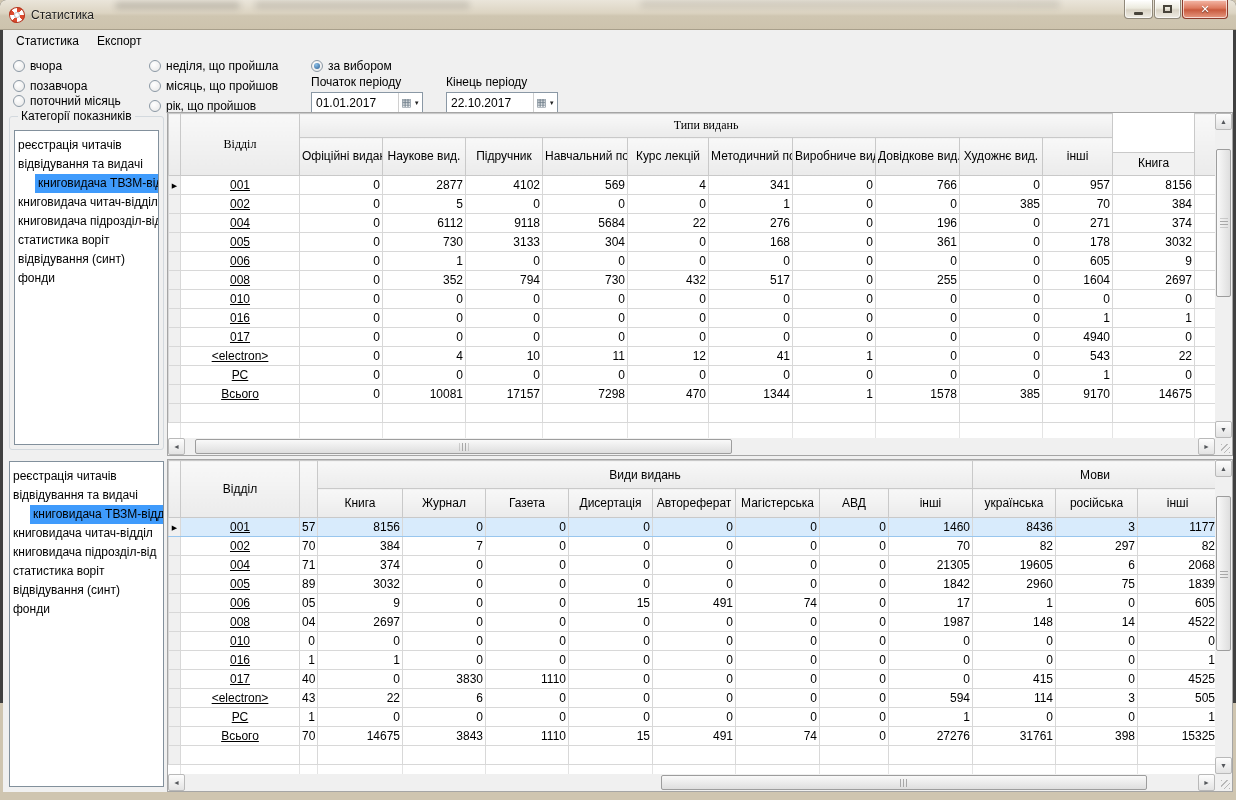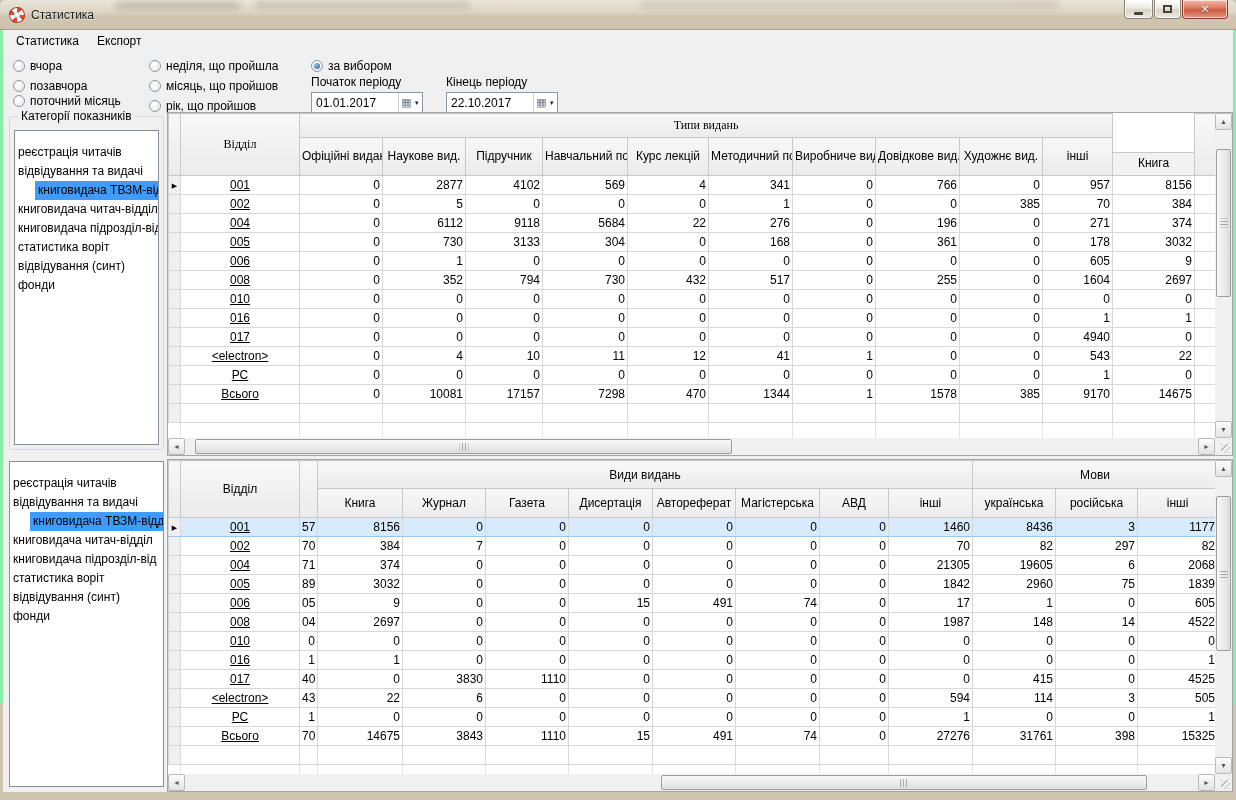--- a/index.html
+++ b/index.html
@@ -1,19 +1,19 @@
 <!DOCTYPE html>
 <html><head>
 <meta charset="utf-8">
 <style>
   * { margin:0; padding:0; box-sizing:border-box; }
   html,body { width:1236px; height:800px; }
   body { font-family:"Liberation Sans","DejaVu Sans",sans-serif; font-size:12px; color:#000; background:#cfc5b0; overflow:hidden; }
 
-  .window { width:1236px; height:703px; background:#86efac; border-radius:6px 6px 0 0; position:relative; }
+  .window { width:1236px; height:703px; background:#404040; border-radius:6px 6px 0 0; position:relative; }
 
   
   .titlebar { height:30px; display:flex; align-items:center; padding-left:9px;
     background:linear-gradient(180deg,#eae5da 0%,#dcd4c2 45%,#cfc6b1 55%,#cdc3ad 100%);
     border-bottom:1px solid #a89f8b; border-radius:6px 6px 0 0; position:relative; overflow:hidden; }
   .smudge { position:absolute; background:#3c382f; filter:blur(3px); border-radius:4px; pointer-events:none; }
   .app-icon { width:16px; height:16px; border-radius:50%; flex:0 0 16px; margin-right:6px; position:relative;
     background:conic-gradient(#dd4b2f 0 40deg,#fff 40deg 90deg,#dd4b2f 90deg 130deg,#fff 130deg 180deg,#dd4b2f 180deg 220deg,#fff 220deg 270deg,#dd4b2f 270deg 310deg,#fff 310deg 360deg);
     box-shadow:inset 0 0 0 1px #b33a22; }
   .app-icon::after { content:""; position:absolute; left:5px; top:5px; width:6px; height:6px; border-radius:50%; background:#fff; box-shadow:inset 0 0 0 1px #c8c8c8; }
@@ -53,21 +53,21 @@
   .cal-glyph { font-size:11px; color:#6f7e8a; line-height:1; }
   .dd-glyph { font-size:6px; color:#222; line-height:1; }
 
   
   .panel { display:flex; }
   .panel.top { height:344px; }
   .panel.bottom { height:333px; margin-top:3px; }
   .sidebar-col { width:164px; position:relative; flex:0 0 164px; }
   .groupbox { position:absolute; left:6px; top:4px; right:3px; bottom:6px; border:1px solid #d3d9de; border-radius:3px; }
   .groupbox-label { position:absolute; top:-8px; left:8px; background:#f0f0f0; padding:0 3px; }
-  .listbox { position:absolute; border:1px solid #82909c; background:#fff; overflow:hidden; padding-top:12px; }
+  .listbox { position:absolute; border:1px solid #82909c; background:#fff; overflow:hidden; padding-top:5px; }
   .groupbox .listbox { left:4px; top:13px; right:4px; bottom:4px; }
   .listbox.standalone { left:6px; top:2px; right:3px; bottom:5px; }
   .list-item { height:19px; line-height:19px; padding-left:3px; white-space:nowrap; overflow:hidden; }
   .list-item.sel { background:#3f9bfc;margin-left:20px; }
 
   .grid-zone { position:relative; width:1066px; flex:0 0 1066px; background:#fff; border:1px solid #a5a5a5; overflow:hidden; }
 
   
   table.grid { border-collapse:collapse; table-layout:fixed; width:1049px; background:#fff; }
   table.grid th, table.grid td { border:1px solid #d8d8d8; overflow:hidden; white-space:nowrap; font-weight:normal; }

